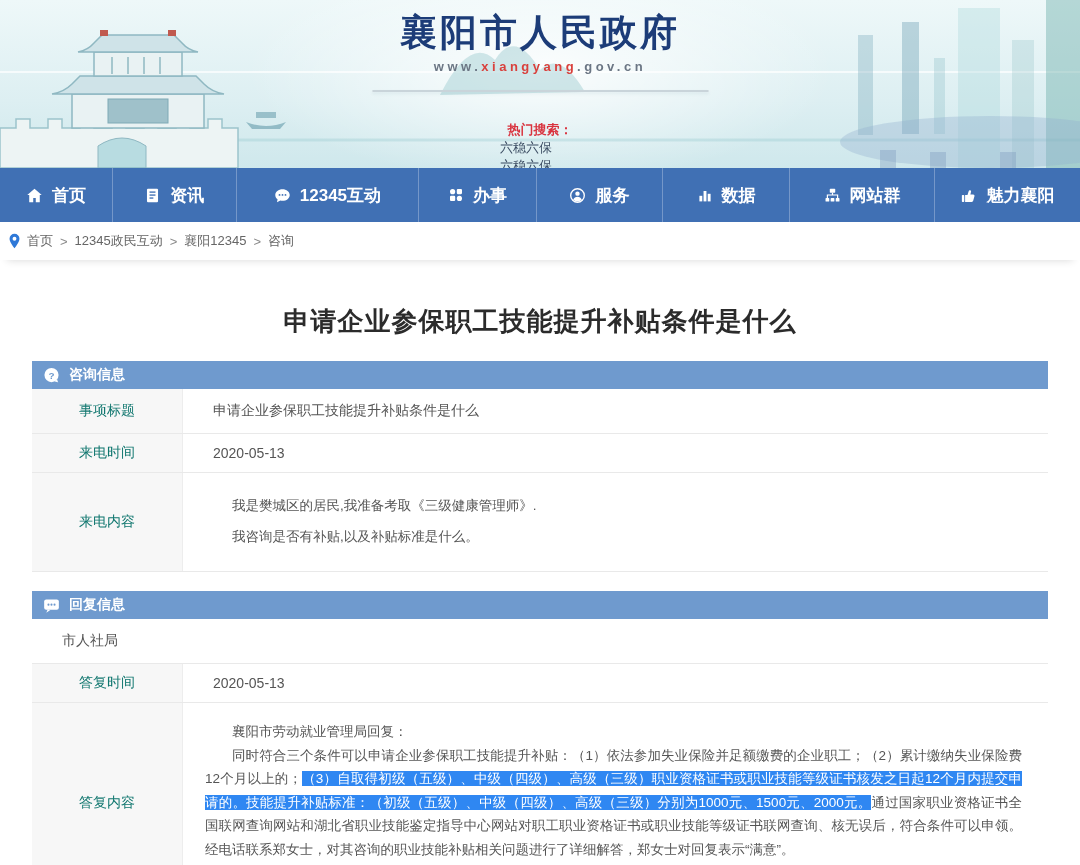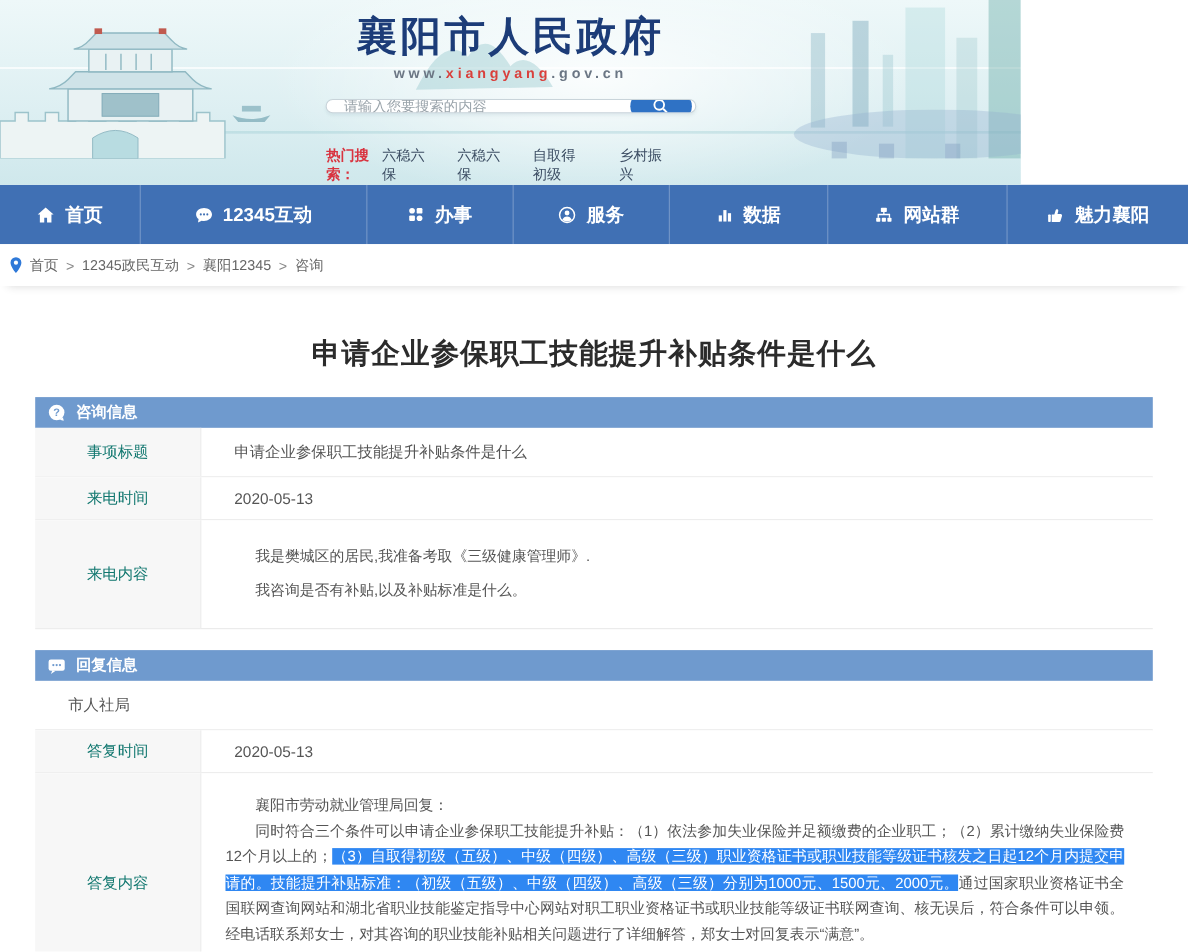--- a/index.html
+++ b/index.html
@@ -3,21 +3,21 @@
 <meta charset="utf-8">
 <style>
   html,body{margin:0;padding:0;}
   body{
     width:1080px;height:865px;overflow:hidden;background:#ffffff;
     font-family:"Liberation Sans","DejaVu Sans",sans-serif;
     -webkit-font-smoothing:antialiased;
   }
   
   .banner{
-    position:relative;width:928px;height:168px;
+    position:relative;width:1080px;height:168px;
     background:
       radial-gradient(ellipse 420px 160px at 540px 70px, rgba(255,255,255,.85), rgba(255,255,255,0) 70%),
       linear-gradient(180deg,#eef8f9 0%,#ddeff2 60%,#cfe8ec 100%);
     overflow:hidden;
   }
   .banner-art{position:absolute;inset:0;}
   .banner-center{
     position:absolute;left:0;right:0;top:0;height:168px;
     display:flex;flex-direction:column;align-items:center;z-index:2;
   }
@@ -34,21 +34,21 @@
   }
   .search-input{
     flex:1;border:none;outline:none;padding:0 0 0 16px;font-size:13px;color:#a16207;
     font-family:inherit;background:transparent;
   }
   .search-input::placeholder{color:#9aa4ab;}
   .search-btn{
     width:56px;height:27px;margin-right:3px;border:none;border-radius:14px;
     background:#2f72c5;display:flex;align-items:center;justify-content:center;cursor:pointer;
   }
-  .hot-row{margin-top:29px;display:flex;align-items:center;font-size:13px;width:335px;}
+  .hot-row{margin-top:29px;display:flex;align-items:center;font-size:13px;width:335px;flex-direction:column;}
   .hot-label{color:#d9333f;font-weight:bold;}
   .hot-row a{color:#3c4d63;text-decoration:none;margin-right:28px;}
   
   .nav{
     width:1080px;height:54px;background:#4070b4;display:flex;
   }
   .nav-item{
     display:flex;align-items:center;justify-content:center;gap:9px;
     color:#fff;font-size:17px;font-weight:bold;cursor:pointer;
     border-left:1px solid rgba(255,255,255,.28);
@@ -162,20 +162,31 @@
     </div>
   </div>
 </div>
 
 <div class="nav">
   <div class="nav-item" style="flex:95">
     <svg width="17" height="17" viewBox="0 0 20 20" fill="#fff">
         <path d="M10 2 1.5 9.5h2.3V18h4.7v-5h3v5h4.7V9.5h2.3Z"></path>
       </svg>
     <span>首页</span>
+  </div>
+  <div class="nav-item" style="flex:104">
+    <svg width="17" height="17" viewBox="0 0 20 20">
+        <rect x="3.5" y="2" width="13" height="16" rx="1.2" fill="#fff"></rect>
+        <g stroke="#4070b4" stroke-width="1.6">
+          <line x1="6.5" y1="6" x2="13.5" y2="6"></line>
+          <line x1="6.5" y1="9.5" x2="13.5" y2="9.5"></line>
+          <line x1="6.5" y1="13" x2="11" y2="13"></line>
+        </g>
+      </svg>
+    <span>资讯</span>
   </div>
   <div class="nav-item" style="flex:154">
     <svg width="17" height="17" viewBox="0 0 20 20">
         <path fill="#fff" d="M10 2.5c-4.7 0-8.5 3-8.5 6.8 0 2 1 3.8 2.7 5L3.5 18l4-2c.8.2 1.6.3 2.5.3 4.7 0 8.5-3 8.5-6.9S14.7 2.5 10 2.5z"></path>
         <g fill="#4070b4">
           <circle cx="6.5" cy="9.3" r="1.1"></circle>
           <circle cx="10" cy="9.3" r="1.1"></circle>
           <circle cx="13.5" cy="9.3" r="1.1"></circle>
         </g>
       </svg>

